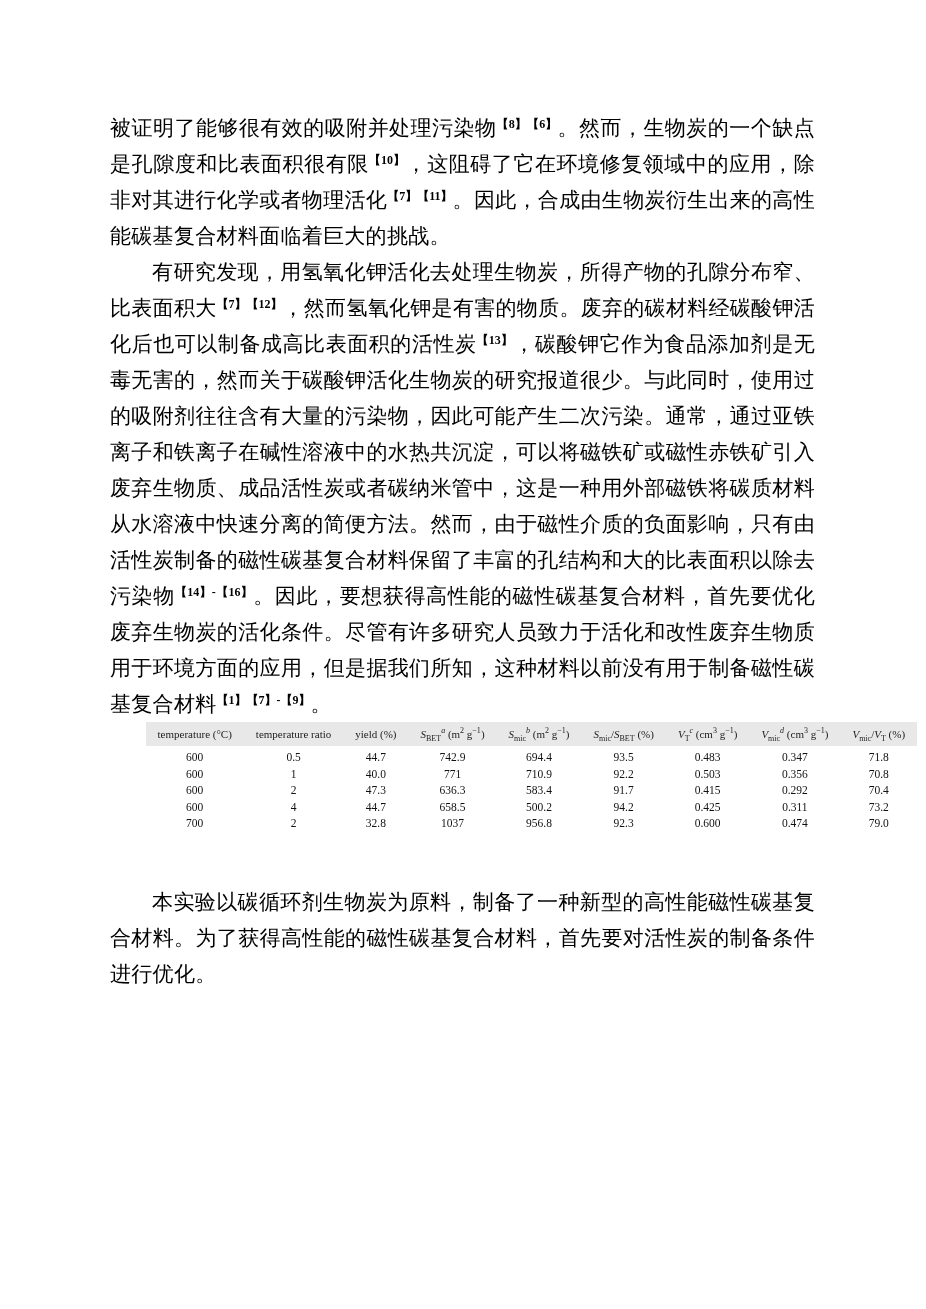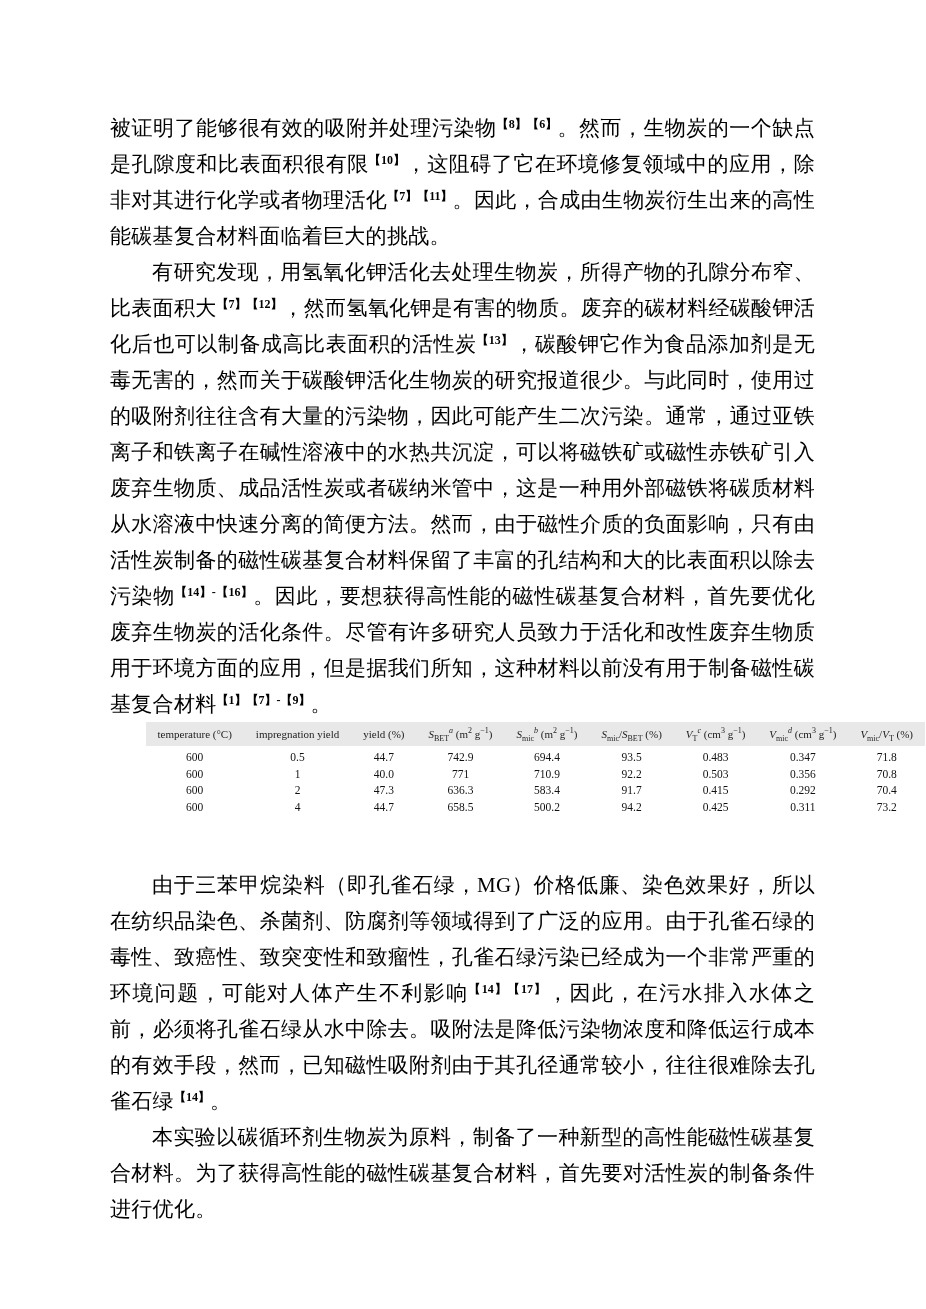--- a/index.html
+++ b/index.html
@@ -87,21 +87,21 @@
   <p class="body-para">被证明了能够很有效的吸附并处理污染物<sup>【8】【6】</sup>。然而，生物炭的一个缺点是孔隙度和比表面积很有限<sup>【10】</sup>，这阻碍了它在环境修复领域中的应用，除非对其进行化学或者物理活化<sup>【7】【11】</sup>。因此，合成由生物炭衍生出来的高性能碳基复合材料面临着巨大的挑战。</p>
 
   <p class="body-para indent">有研究发现，用氢氧化钾活化去处理生物炭，所得产物的孔隙分布窄、比表面积大<sup>【7】【12】</sup>，然而氢氧化钾是有害的物质。废弃的碳材料经碳酸钾活化后也可以制备成高比表面积的活性炭<sup>【13】</sup>，碳酸钾它作为食品添加剂是无毒无害的，然而关于碳酸钾活化生物炭的研究报道很少。与此同时，使用过的吸附剂往往含有大量的污染物，因此可能产生二次污染。通常，通过亚铁离子和铁离子在碱性溶液中的水热共沉淀，可以将磁铁矿或磁性赤铁矿引入废弃生物质、成品活性炭或者碳纳米管中，这是一种用外部磁铁将碳质材料从水溶液中快速分离的简便方法。然而，由于磁性介质的负面影响，只有由活性炭制备的磁性碳基复合材料保留了丰富的孔结构和大的比表面积以除去污染物<sup>【14】-【16】</sup>。因此，要想获得高性能的磁性碳基复合材料，首先要优化废弃生物炭的活化条件。尽管有许多研究人员致力于活化和改性废弃生物质用于环境方面的应用，但是据我们所知，这种材料以前没有用于制备磁性碳基复合材料<sup>【1】【7】-【9】</sup>。</p>
 
 
   <div class="table-wrap">
     <table class="results">
       <thead>
         <tr>
             <th>temperature (°C)</th>
-            <th>impregnation yield</th>
+            <th>temperature ratio</th>
             <th>yield (%)</th>
             <th><span class="it">S</span><sub>BET</sub><sup class="it">a</sup> (m<sup>2</sup> g<sup>−1</sup>)</th>
             <th><span class="it">S</span><sub>mic</sub><sup class="it">b</sup> (m<sup>2</sup> g<sup>−1</sup>)</th>
             <th><span class="it">S</span><sub>mic</sub>/<span class="it">S</span><sub>BET</sub> (%)</th>
             <th><span class="it">V</span><sub>T</sub><sup class="it">c</sup> (cm<sup>3</sup> g<sup>−1</sup>)</th>
             <th><span class="it">V</span><sub>mic</sub><sup class="it">d</sup> (cm<sup>3</sup> g<sup>−1</sup>)</th>
             <th><span class="it">V</span><sub>mic</sub>/<span class="it">V</span><sub>T</sub> (%)</th>
           </tr>
       </thead>
       <tbody>
@@ -142,21 +142,31 @@
             <td>600</td>
             <td>4</td>
             <td>44.7</td>
             <td>658.5</td>
             <td>500.2</td>
             <td>94.2</td>
             <td>0.425</td>
             <td>0.311</td>
             <td>73.2</td>
           </tr>
+          <tr>
+            <td>700</td>
+            <td>2</td>
+            <td>32.8</td>
+            <td>1037</td>
+            <td>956.8</td>
+            <td>92.3</td>
+            <td>0.600</td>
+            <td>0.474</td>
+            <td>79.0</td>
+          </tr>
         </tbody>
     </table>
   </div>
 
-  <p class="body-para indent">由于三苯甲烷染料（即孔雀石绿，MG）价格低廉、染色效果好，所以在纺织品染色、杀菌剂、防腐剂等领域得到了广泛的应用。由于孔雀石绿的毒性、致癌性、致突变性和致瘤性，孔雀石绿污染已经成为一个非常严重的环境问题，可能对人体产生不利影响<sup>【14】【17】</sup>，因此，在污水排入水体之前，必须将孔雀石绿从水中除去。吸附法是降低污染物浓度和降低运行成本的有效手段，然而，已知磁性吸附剂由于其孔径通常较小，往往很难除去孔雀石绿<sup>【14】</sup>。</p>
 
   <p class="body-para indent">本实验以碳循环剂生物炭为原料，制备了一种新型的高性能磁性碳基复合材料。为了获得高性能的磁性碳基复合材料，首先要对活性炭的制备条件进行优化。</p>
 
 </div>
 
 </body></html>

